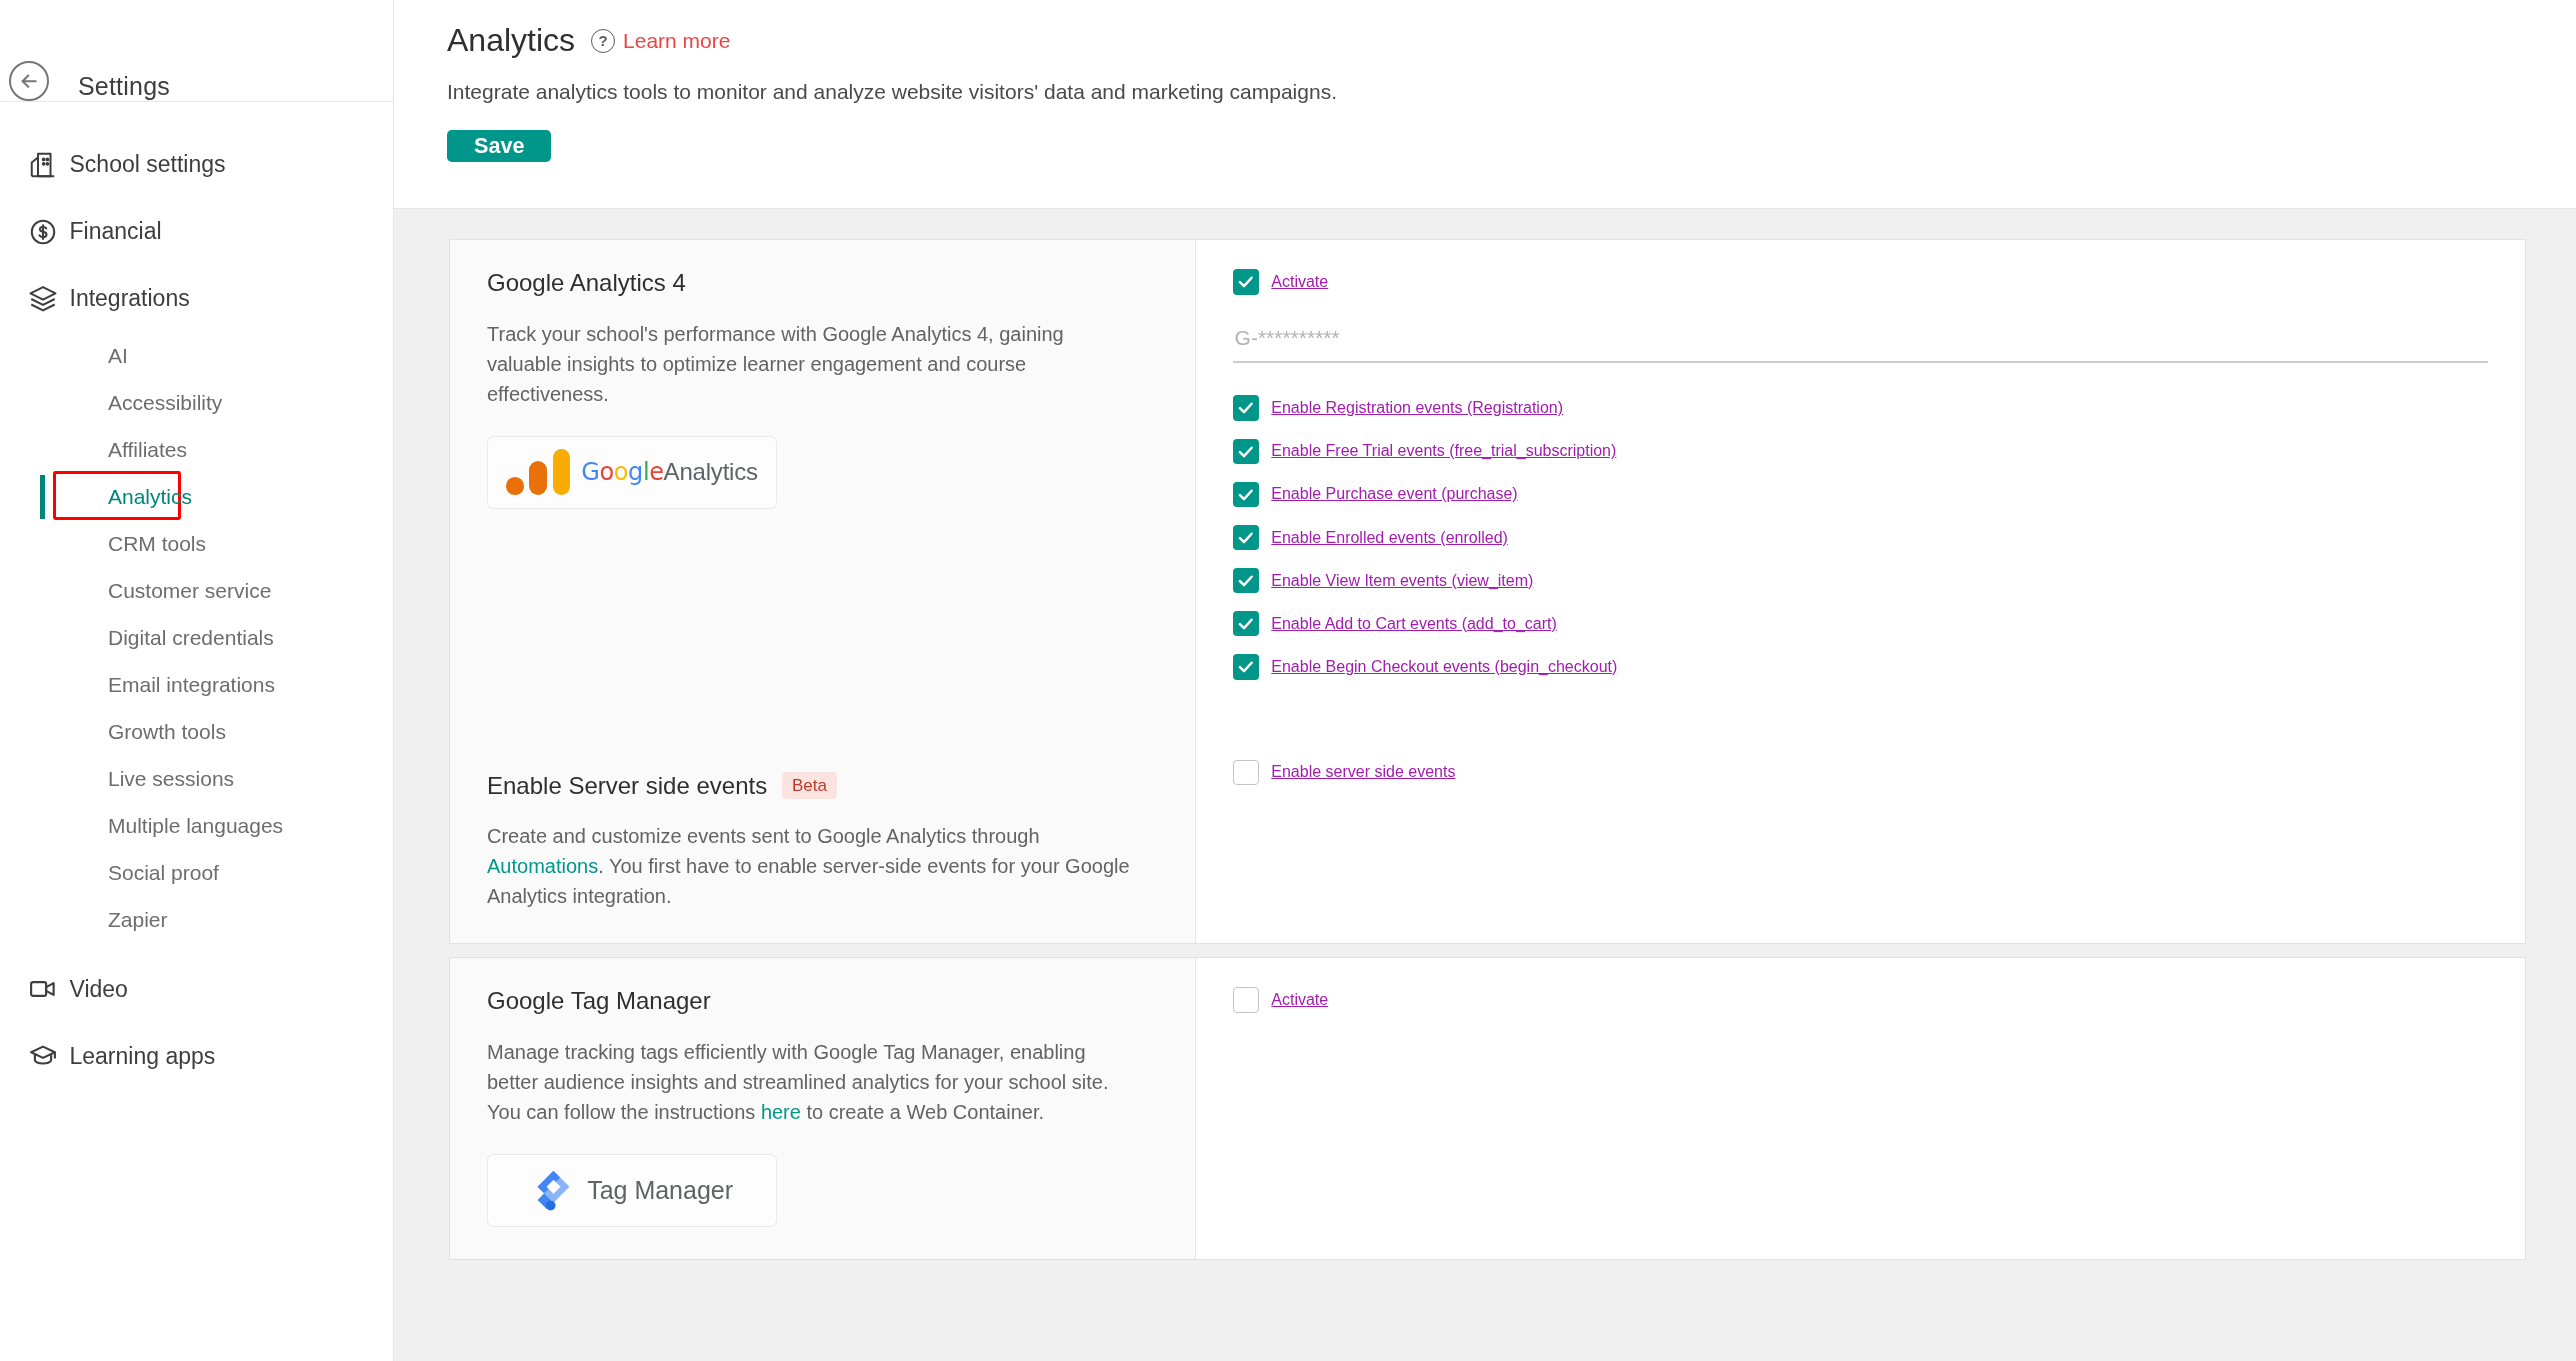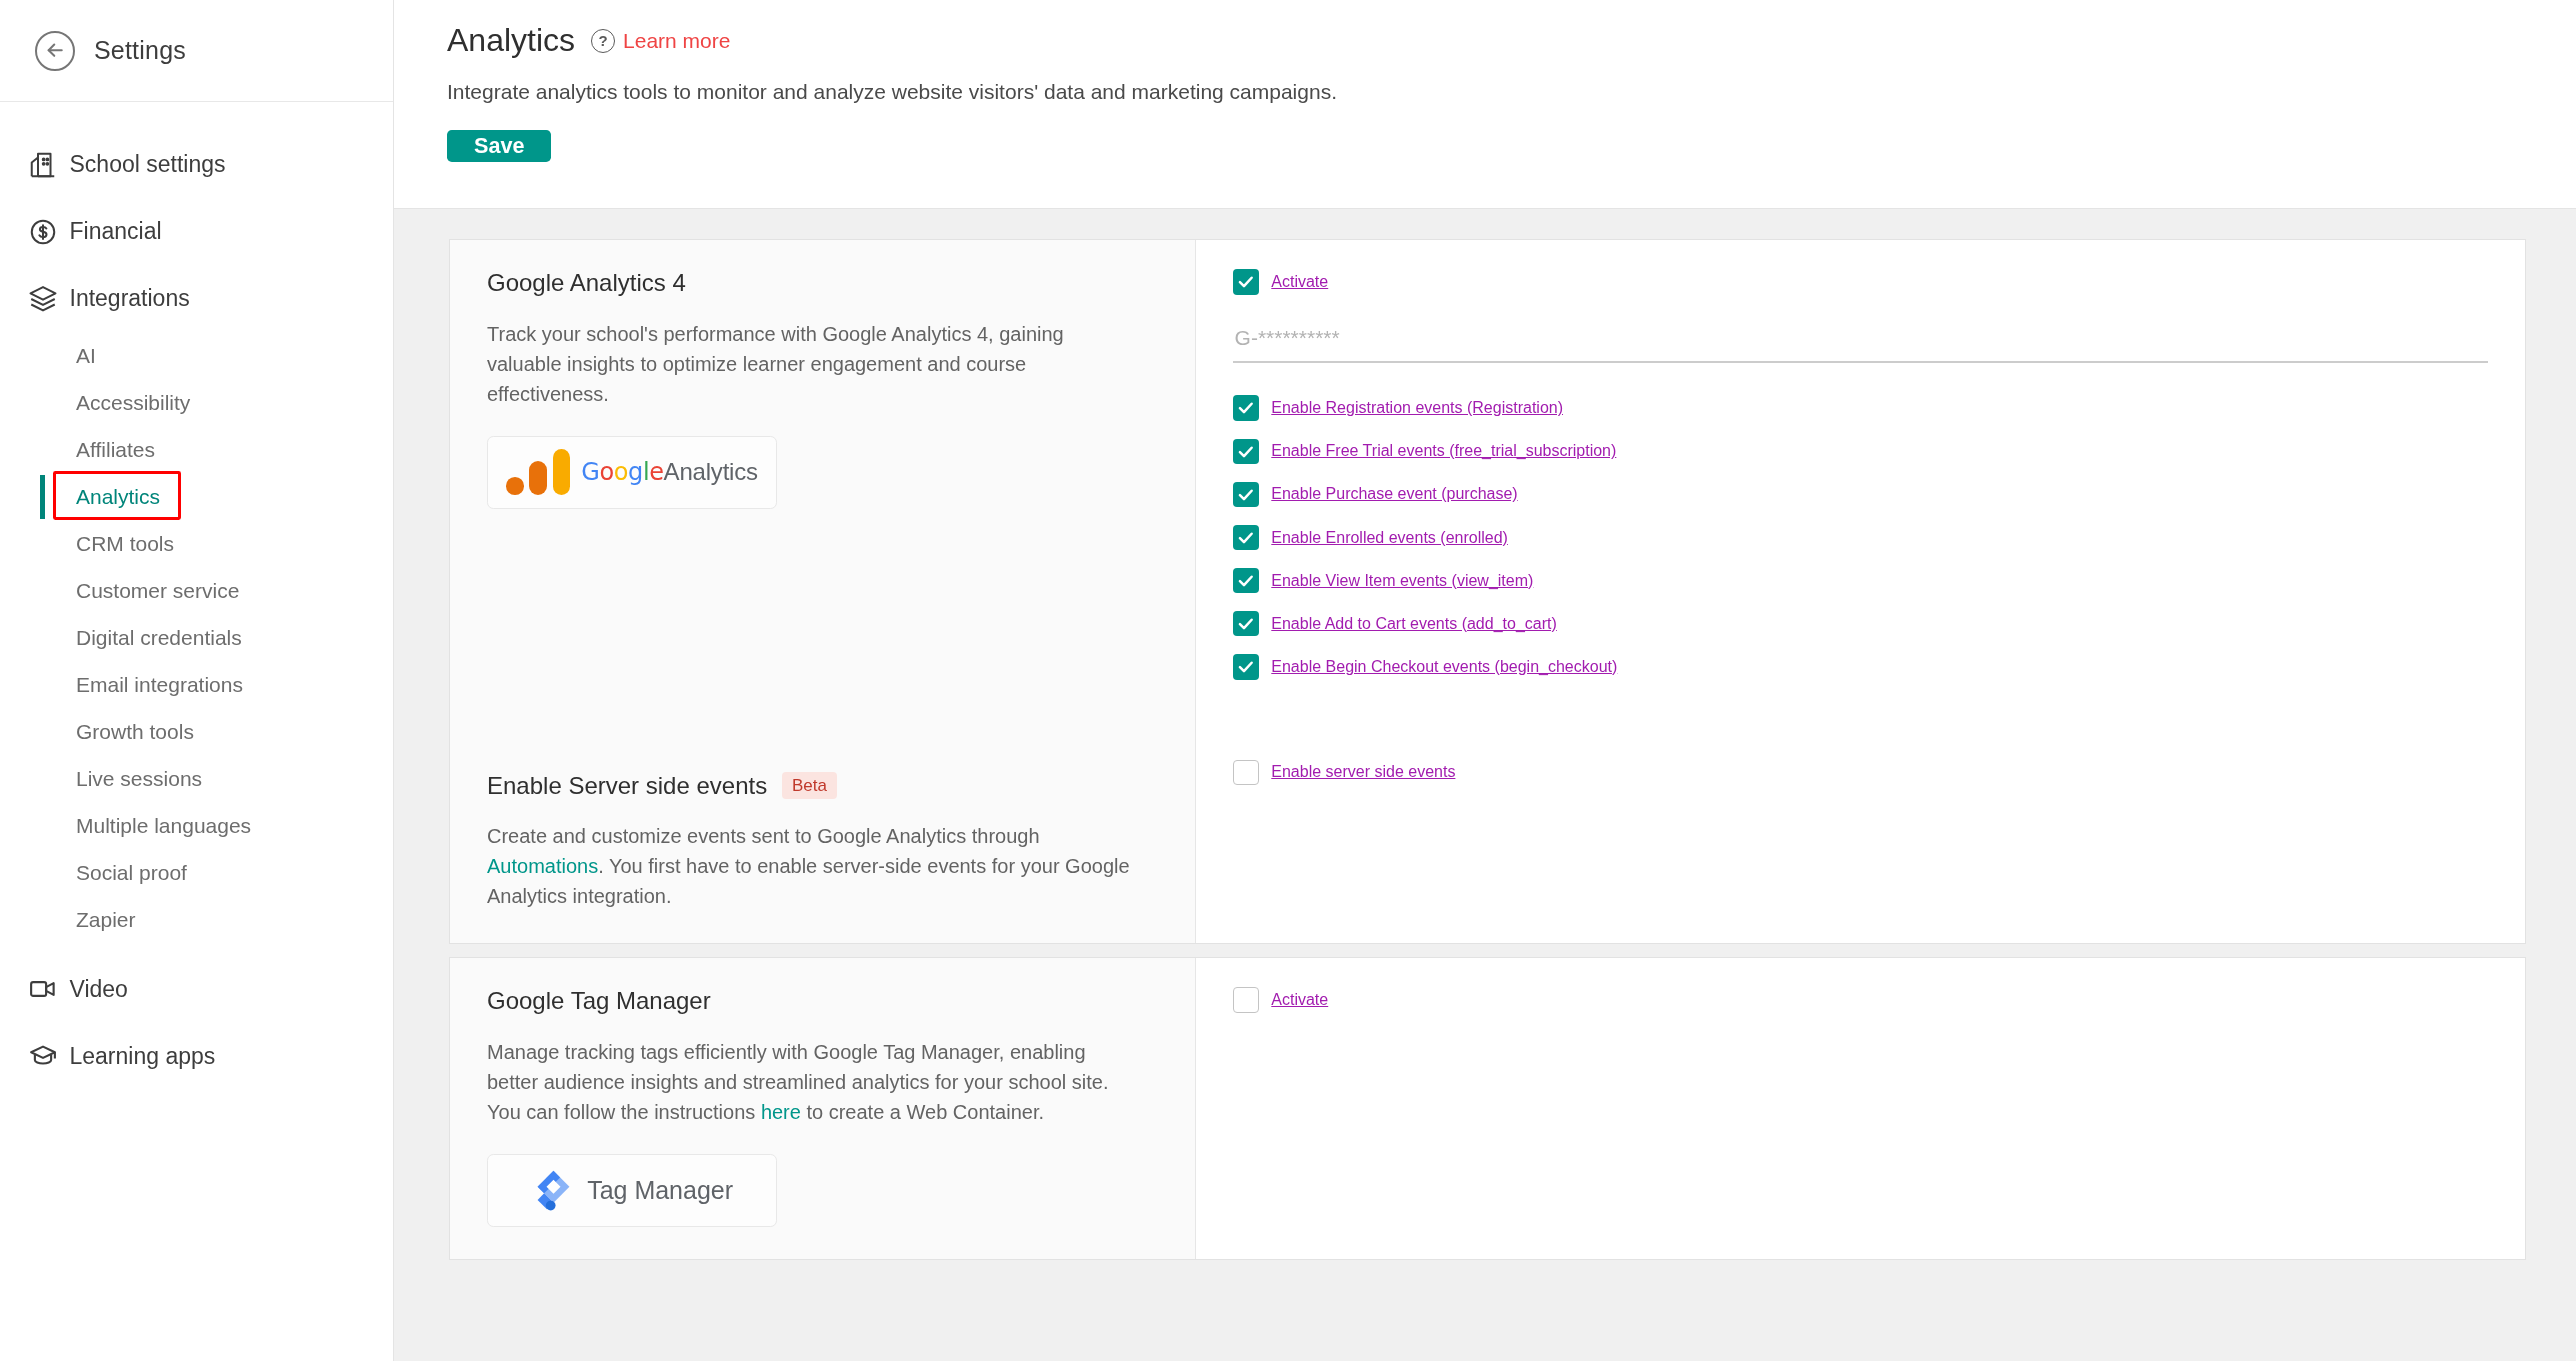--- a/index.html
+++ b/index.html
@@ -13,22 +13,22 @@
 
   
   .sidebar {
     width: 394px; height: 1362px; flex: 0 0 394px;
     background: #ffffff;
     border-right: 1.6px solid #e4e4e4;
     display: flex; flex-direction: column;
   }
   .sidebar-header {
     height: 102px; flex: 0 0 102px;
-    display: flex; align-items: center;
-    padding-left: 35px; gap: 19px;
+    display: flex; align-items: flex-end;
+    padding-left: 9px; gap: 29px;
     border-bottom: 1.6px solid #e8e8e8;
   }
   .back-circle {
     width: 40px; height: 40px; border-radius: 50%;
     border: 2px solid #767676;
     display: flex; align-items: center; justify-content: center;
     flex: 0 0 40px;
   }
   .back-circle svg { display:block; }
   .sidebar-header-title {
@@ -57,21 +57,21 @@
   .sub-item.active .active-bar {
     position: absolute; left: 40px; top: 1.6px;
     width: 4.8px; height: 44px; background: #00857a;
   }
   .sub-item .hl-box {
     position: absolute; left: 53px; top: -1.6px;
     width: 128px; height: 49px;
     border: 3.2px solid #ff0000; border-radius: 2.4px;
     pointer-events: none;
   }
-  .sub-item .sub-label { position: relative; z-index: 2; }
+  .sub-item .sub-label { position: relative; z-index: 2; margin-left: 32px; }
   .nav-spacer { height: 12.8px; }
 
   
   .main { flex: 1 1 auto; height: 1362px; display: flex; flex-direction: column; background:#f0f0f0; }
   .page-header {
     background: #ffffff;
     padding: 22.4px 0 0 53px;
     border-bottom: 1.6px solid #e4e4e4;
     height: 209px; flex: 0 0 209px;
   }

